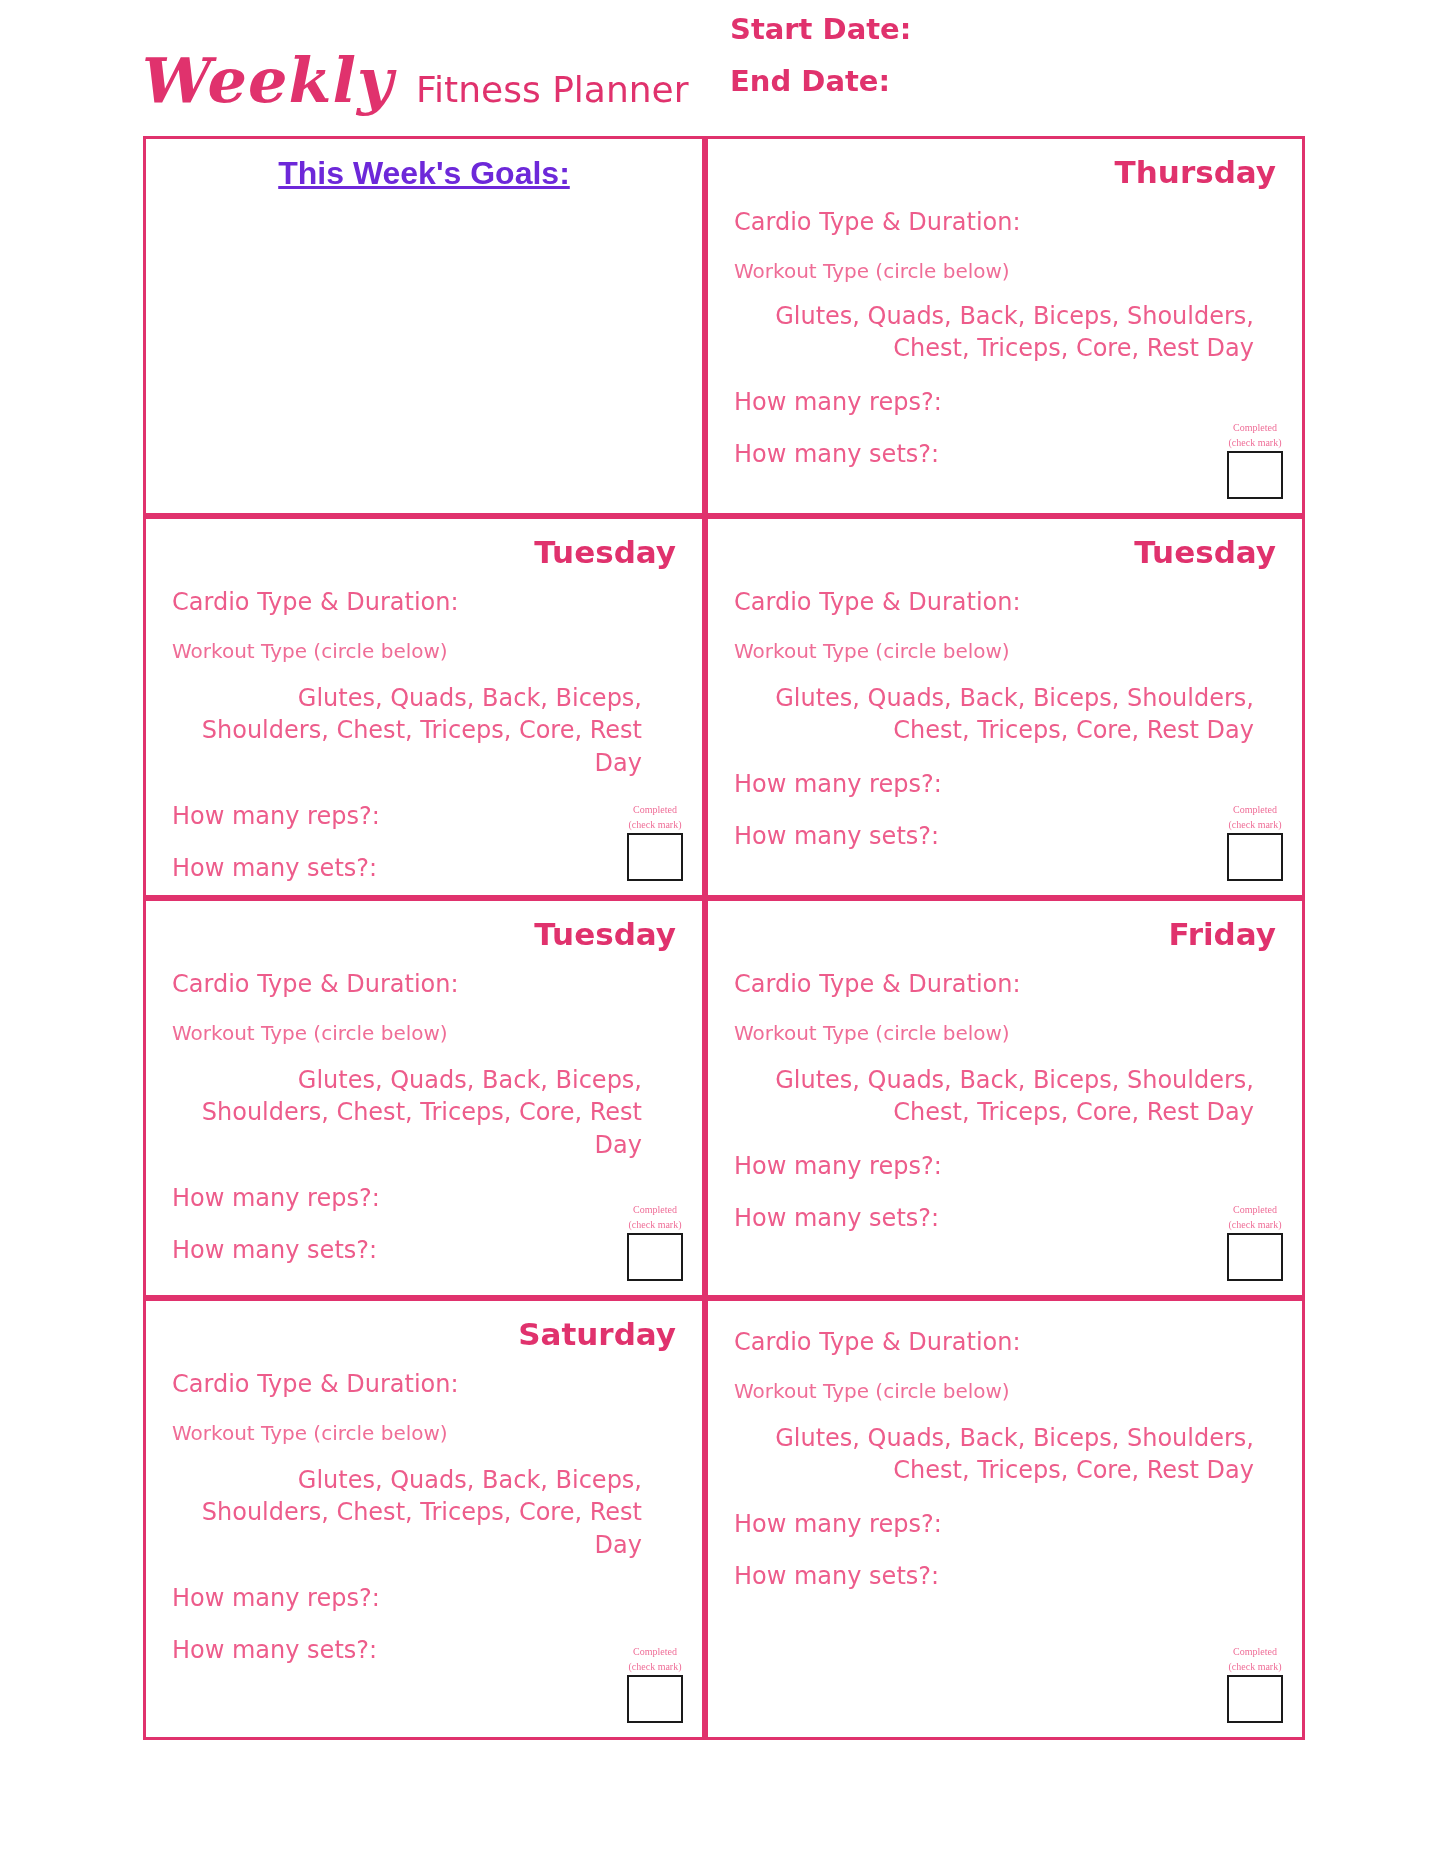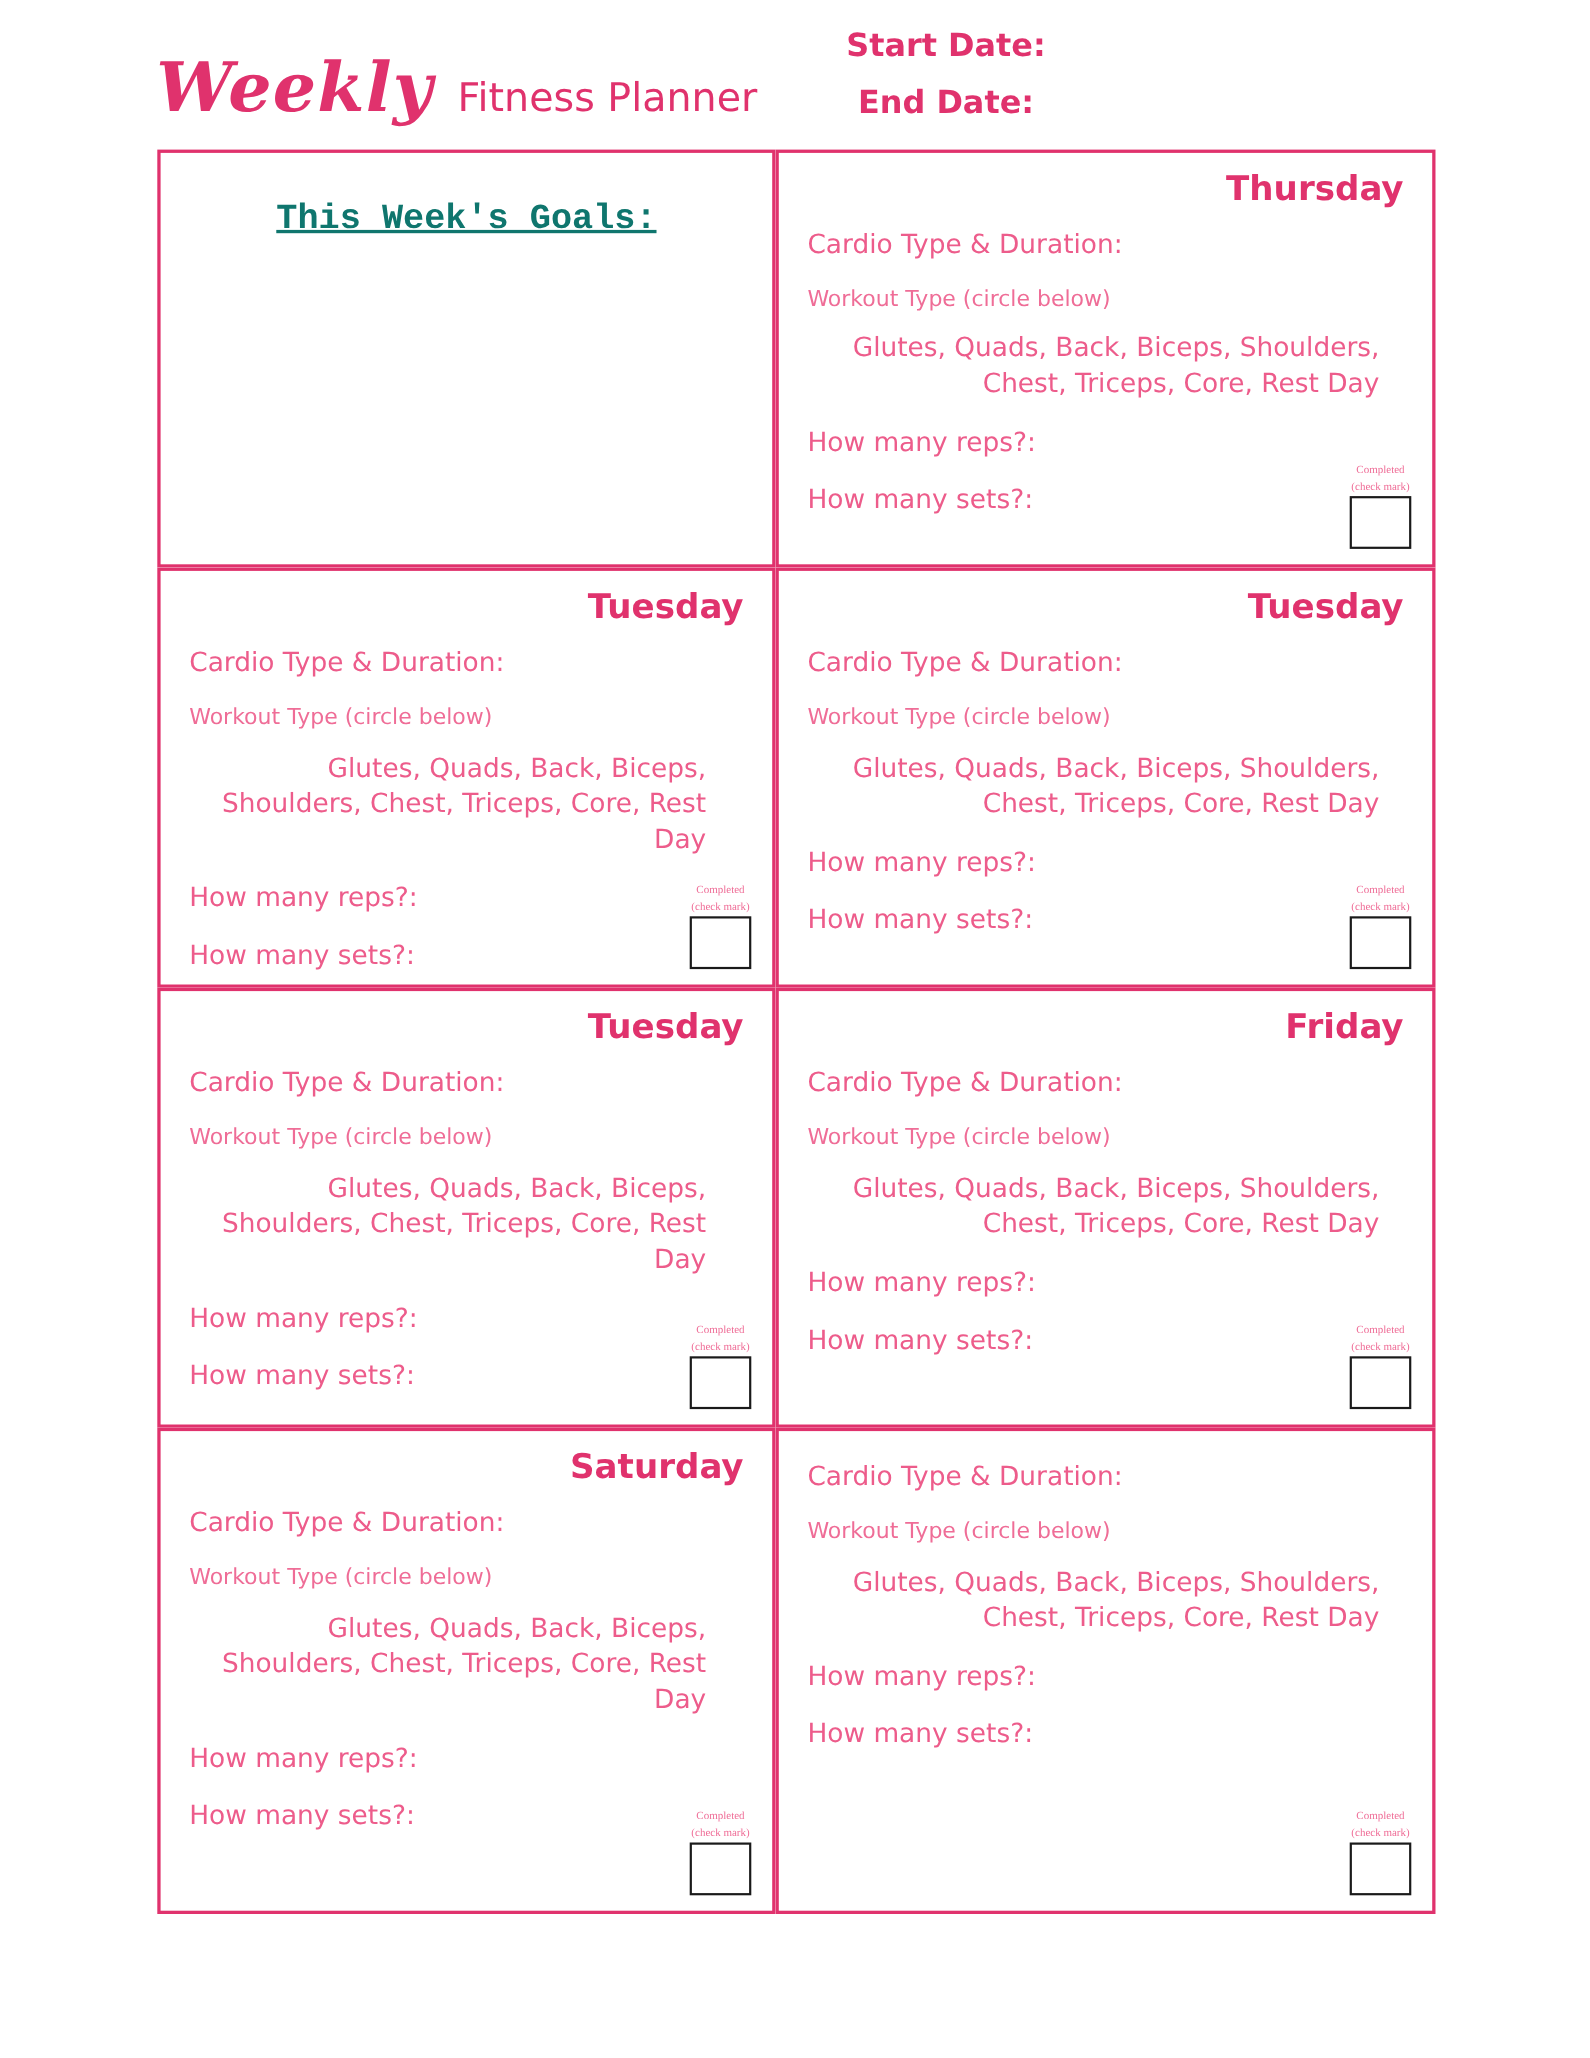--- a/index.html
+++ b/index.html
@@ -51,23 +51,23 @@
     font-family: "DejaVu Sans", sans-serif;
     font-size: 36px;
     color: #e0326d;
     margin-left: 22px;
     line-height: 1;
     margin-top: 46px;
   }
   .dates {
     position: absolute;
     right: 455px;
-    top: 24px;
+    top: 12px;
     width: 260px;
-    text-align: center;
+    text-align: left;
   }
   .date-line {
     font-family: "DejaVu Sans", sans-serif;
     font-size: 29px;
     font-weight: bold;
     color: #e0326d;
     margin-bottom: 18px;
     white-space: nowrap;
   }
 
@@ -87,26 +87,26 @@
     box-sizing: border-box;
     position: relative;
     background: #fff;
     padding: 8px 22px 0 22px;
     overflow: hidden;
   }
 
   
   .goals-title {
     text-align: center;
-    font-family: Liberation Mono, monospace;
+    font-family: Liberation Sans, sans-serif;
     font-size: 32px;
     font-weight: bold;
     text-decoration: underline;
-    color: #0f766e;
-    margin-top: 33px;
+    color: #6d28d9;
+    margin-top: 8px;
   }
 
   
   .day-name {
     text-align: right;
     font-family: "DejaVu Sans", sans-serif;
     font-size: 31px;
     font-weight: bold;
     color: #e0326d;
     margin: 8px 4px 0 0;

